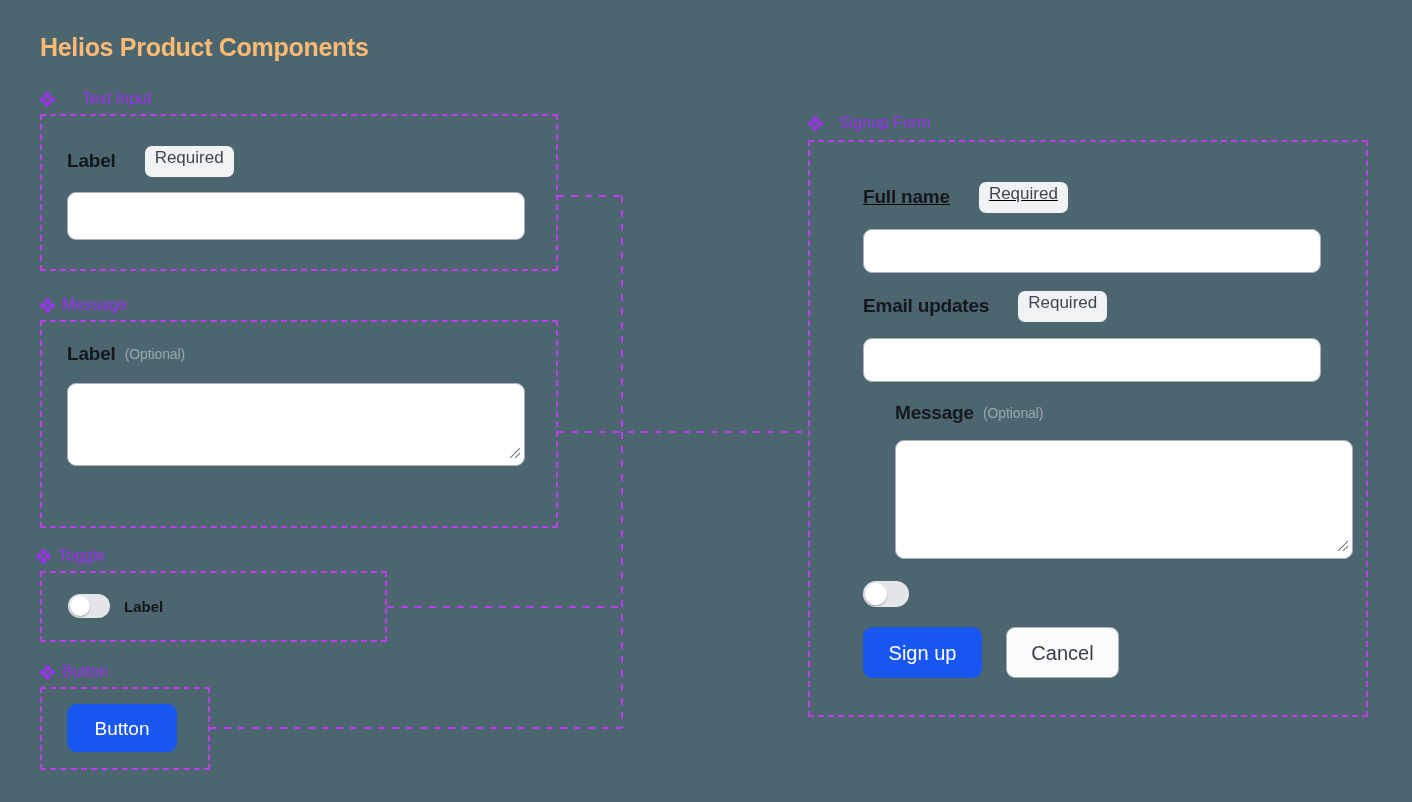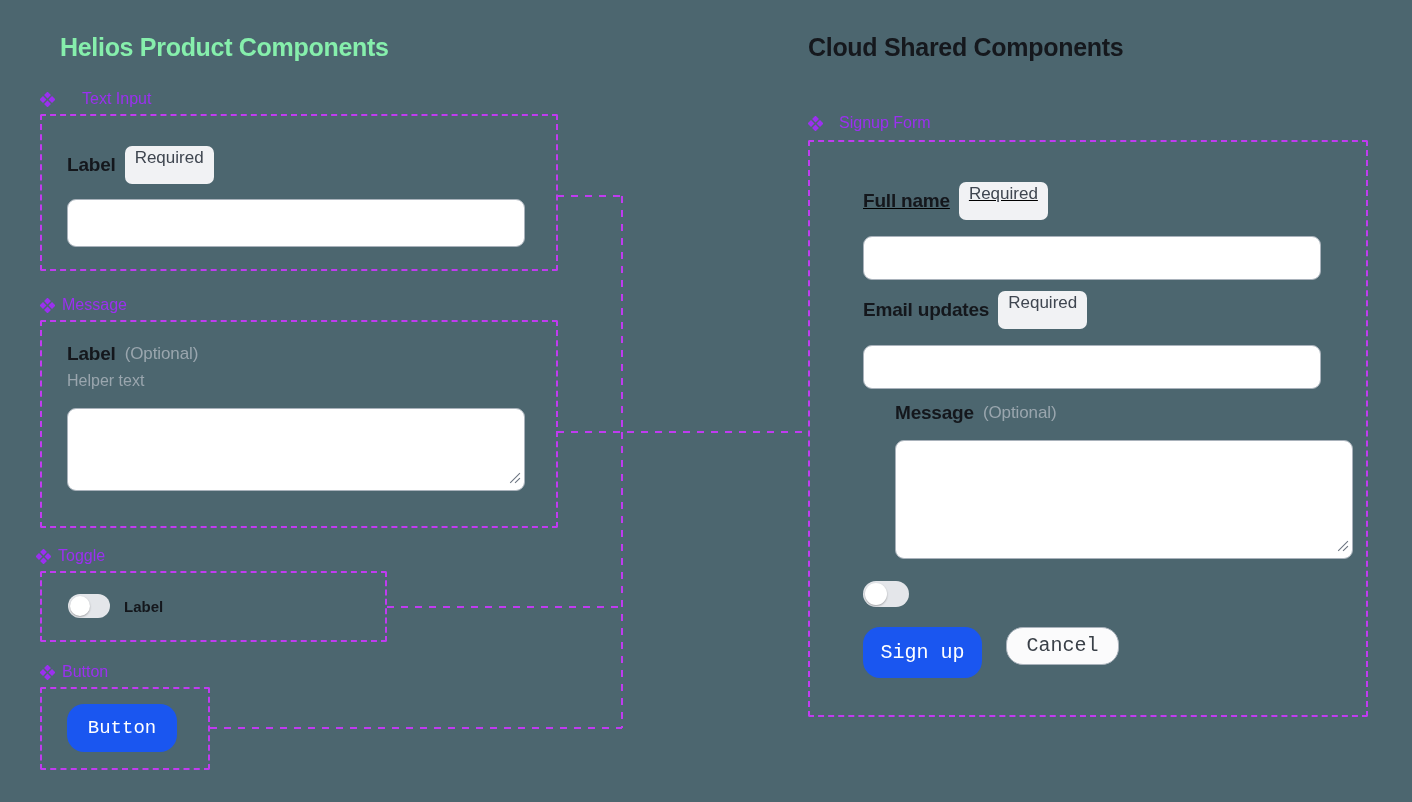--- a/index.html
+++ b/index.html
@@ -32,21 +32,21 @@
   }
 
   
   .panel-title {
     position: absolute;
     font-size: 25px;
     font-weight: bold;
     letter-spacing: -0.3px;
     white-space: nowrap;
   }
-  .panel-title.helios { left: 40px; top: 33px; color: #86efac; margin-left: 20px; }
+  .panel-title.helios { left: 40px; top: 33px; color: #fdba74; }
   .panel-title.cloud  { left: 808px; top: 33px; color: #15181d; }
 
   
   .section-label {
     position: absolute;
     display: flex;
     align-items: center;
     gap: 7px;
     font-size: 16px;
     font-weight: 500;
@@ -80,25 +80,26 @@
     font-size: 19px;
     font-weight: bold;
     color: #14171c;
     letter-spacing: -0.2px;
   }
   .badge-required {
     font-size: 17px;
     color: #3f4650;
     background: #f1f2f4;
     border-radius: 7px;
-    padding: 3px 10px 17px;
+    padding: 3px 10px 10px;
     line-height: 1.05;
+    margin-left: 20px;
   }
   .optional-note {
-    font-size: 17px;
+    font-size: 14px;
     color: #9aa6ae;
     letter-spacing: -0.1px;
   }
   .helper-text {
     font-size: 16px;
     color: #9aa6ae;
     margin-top: 7px;
   }
 
   .text-input {
@@ -165,22 +166,22 @@
   }
   .toggle-label-lg {
     font-size: 21px;
     font-weight: bold;
     color: #14171c;
     letter-spacing: -0.2px;
   }
 
   
   .btn {
-    font-family: Liberation Mono, monospace;
-    border-radius: 17px;
+    font-family: Liberation Sans, sans-serif;
+    border-radius: 9px;
     border: none;
     cursor: pointer;
     box-sizing: border-box;
     line-height: 1;
   }
   .btn-primary {
     background: #1a56f0;
     color: #ffffff;
   }
   .btn-secondary {
@@ -252,21 +253,20 @@
     <span>Message</span>
   </div>
 
   <div class="dashed-box" style="left:40px; top:320px; width:518px; height:208px;"></div>
 
   <div class="abs" style="left:67px; top:343px; z-index:3;">
     <div class="field-label-row">
       <span class="field-label">Label</span>
       <span class="optional-note">(Optional)</span>
     </div>
-    <div class="helper-text">Helper text</div>
     <div style="position:relative; margin-top:18px;">
       <textarea class="text-area" style="width: 458px; height: 83px;" placeholder=""></textarea>
       <span class="resize-grip" style="right:4px; bottom:8px;">
         <svg viewBox="0 0 12 12" width="13" height="13" aria-hidden="true">
           <g stroke="#6b7480" stroke-width="1">
             <line x1="11" y1="2" x2="2" y2="11"></line>
             <line x1="11" y1="6.5" x2="6.5" y2="11"></line>
           </g>
         </svg>
       </span>
@@ -307,21 +307,20 @@
         </g>
       </svg>
     </span>
     <span>Button</span>
   </div>
 
   <div class="dashed-box" style="left:40px; top:687px; width:170px; height:83px;"></div>
 
   <button class="btn btn-primary abs" style="left:67px; top:704px; width:110px; height:48px; font-size:19px; z-index:3;">Button</button>
 
-  <div class="panel-title cloud">Cloud Shared Components</div>
 
   <div class="section-label" style="left:808px; top:114px;gap:16px;">
     <span class="diamond-icon">
       <svg viewBox="0 0 16 16" width="15" height="15" aria-hidden="true">
         <g fill="#9b30f0">
           <rect x="5.4" y="0.6" width="5.2" height="5.2" transform="rotate(45 8 3.2)"></rect>
           <rect x="0.6" y="5.4" width="5.2" height="5.2" transform="rotate(45 3.2 8)"></rect>
           <rect x="10.2" y="5.4" width="5.2" height="5.2" transform="rotate(45 12.8 8)"></rect>
           <rect x="5.4" y="10.2" width="5.2" height="5.2" transform="rotate(45 8 12.8)"></rect>
         </g>
@@ -367,15 +366,15 @@
   </div>
 
   <div class="abs toggle-row" style="left:863px; top:581px; gap:18px; z-index:3;">
     <span class="toggle" style="width:46px; height:26px; border-radius:13px;">
       <span class="knob" style="width:22px; height:22px;"></span>
     </span>
   </div>
 
   <button class="btn btn-primary abs" style="left:863px; top:627px; width:119px; height:51px; font-size:20px; z-index:3;">Sign up</button>
 
-  <button class="btn btn-secondary abs" style="left:1006px; top:627px; width:113px; height:38px; font-size:20px; z-index:3;">Cancel</button>
+  <button class="btn btn-secondary abs" style="left:1006px; top:627px; width:113px; height:51px; font-size:20px; z-index:3;">Cancel</button>
 
 </div>
 
 </body></html>

